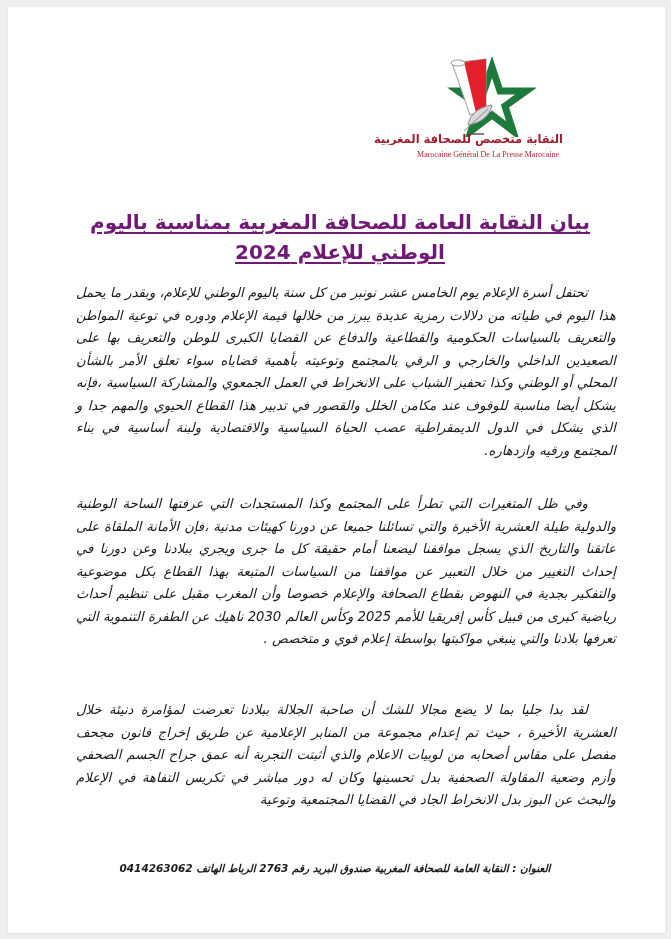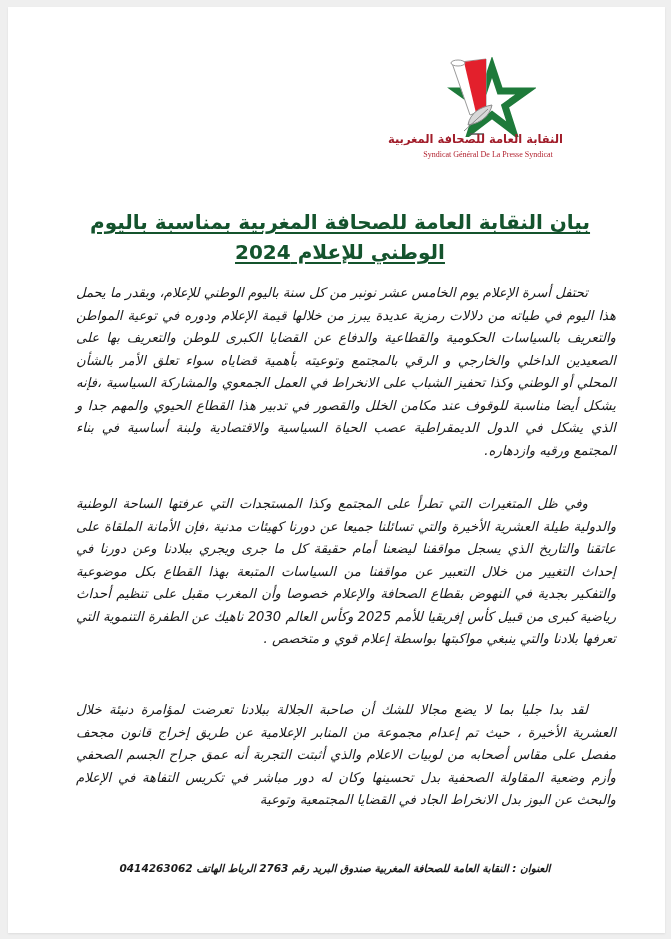--- a/index.html
+++ b/index.html
@@ -63,21 +63,21 @@
       position: absolute;
       left: 60px;
       top: 207px;
       width: 560px;
       text-align: center;
       direction: rtl;
       font-family: "DejaVu Sans", sans-serif;
       font-weight: bold;
       font-size: 20px;
       line-height: 30px;
-      color: #14532d;
+      color: #701a75;
       text-decoration: underline;
       text-underline-offset: 3px;
     }
     .para {
       position: absolute;
       left: 76px;
       width: 540px;
       direction: rtl;
       text-align: justify;
       font-family: "DejaVu Sans", sans-serif;
@@ -119,22 +119,22 @@
       <polygon points="52,10 60,34 86,34 65,49 73,74 52,58 31,74 39,49 18,34 44,34" fill="none" stroke="#1e7a3a" stroke-width="7" stroke-linejoin="miter"></polygon>
 
       <polygon points="12,6 46,2 46,52 30,58" fill="#ffffff" stroke="#9a9a9a" stroke-width="1"></polygon>
       <polygon points="24,5 46,2 46,52 36,56" fill="#e3202c"></polygon>
       <ellipse cx="18" cy="6" rx="7" ry="3" fill="#ffffff" stroke="#9a9a9a" stroke-width="1"></ellipse>
 
       <path d="M28,68 C30,56 40,50 52,48 C50,58 42,66 28,68 Z" fill="#d8d8d8" stroke="#8a8a8a" stroke-width="1"></path>
       <line x1="24" y1="74" x2="48" y2="52" stroke="#8a8a8a" stroke-width="1"></line>
       <line x1="30" y1="77" x2="44" y2="77" stroke="#555" stroke-width="1.5"></line>
     </svg>
-    <div class="logo-ar">النقابة العامة للصحافة المغربية</div>
-    <div class="logo-fr">Syndicat Général De La Presse Syndicat</div>
+    <div class="logo-ar">النقابة متخصص للصحافة المغربية</div>
+    <div class="logo-fr">Marocaine Général De La Presse Marocaine</div>
   </div>
 
 </div>
 
 <div class="title">بيان النقابة العامة للصحافة المغربية بمناسبة باليوم الوطني للإعلام 2024</div>
 
 <div class="para p1"><span class="indent"></span><span>تحتفل أسرة الإعلام يوم الخامس عشر نونبر من كل سنة باليوم الوطني للإعلام، وبقدر ما يحمل هذا اليوم في طياته من دلالات رمزية عديدة يبرز من خلالها قيمة الإعلام ودوره في توعية المواطن والتعريف بالسياسات الحكومية والقطاعية والدفاع عن القضايا الكبرى للوطن والتعريف بها على الصعيدين الداخلي والخارجي و الرقي بالمجتمع وتوعيته بأهمية قضاياه سواء تعلق الأمر بالشأن المحلي أو الوطني وكذا تحفيز الشباب على الانخراط في العمل الجمعوي والمشاركة السياسية ،فإنه يشكل أيضا مناسبة للوقوف عند مكامن الخلل والقصور في تدبير هذا القطاع الحيوي والمهم جدا و الذي يشكل في الدول الديمقراطية عصب الحياة السياسية والاقتصادية ولبنة أساسية في بناء المجتمع ورقيه وازدهاره.</span></div>
 
 <div class="para p2"><span class="indent"></span><span>وفي ظل المتغيرات التي تطرأ على المجتمع وكذا المستجدات التي عرفتها الساحة الوطنية والدولية طيلة العشرية الأخيرة والتي تسائلنا جميعا عن دورنا كهيئات مدنية ،فإن الأمانة الملقاة على عاتقنا والتاريخ الذي يسجل مواقفنا ليضعنا أمام حقيقة كل ما جرى ويجري ببلادنا وعن دورنا في إحداث التغيير من خلال التعبير عن مواقفنا من السياسات المتبعة بهذا القطاع بكل موضوعية والتفكير بجدية في النهوض بقطاع الصحافة والإعلام خصوصا وأن المغرب مقبل على تنظيم أحداث رياضية كبرى من قبيل كأس إفريقيا للأمم 2025 وكأس العالم 2030 ناهيك عن الطفرة التنموية التي تعرفها بلادنا والتي ينبغي مواكبتها بواسطة إعلام قوي و متخصص .</span></div>
 

